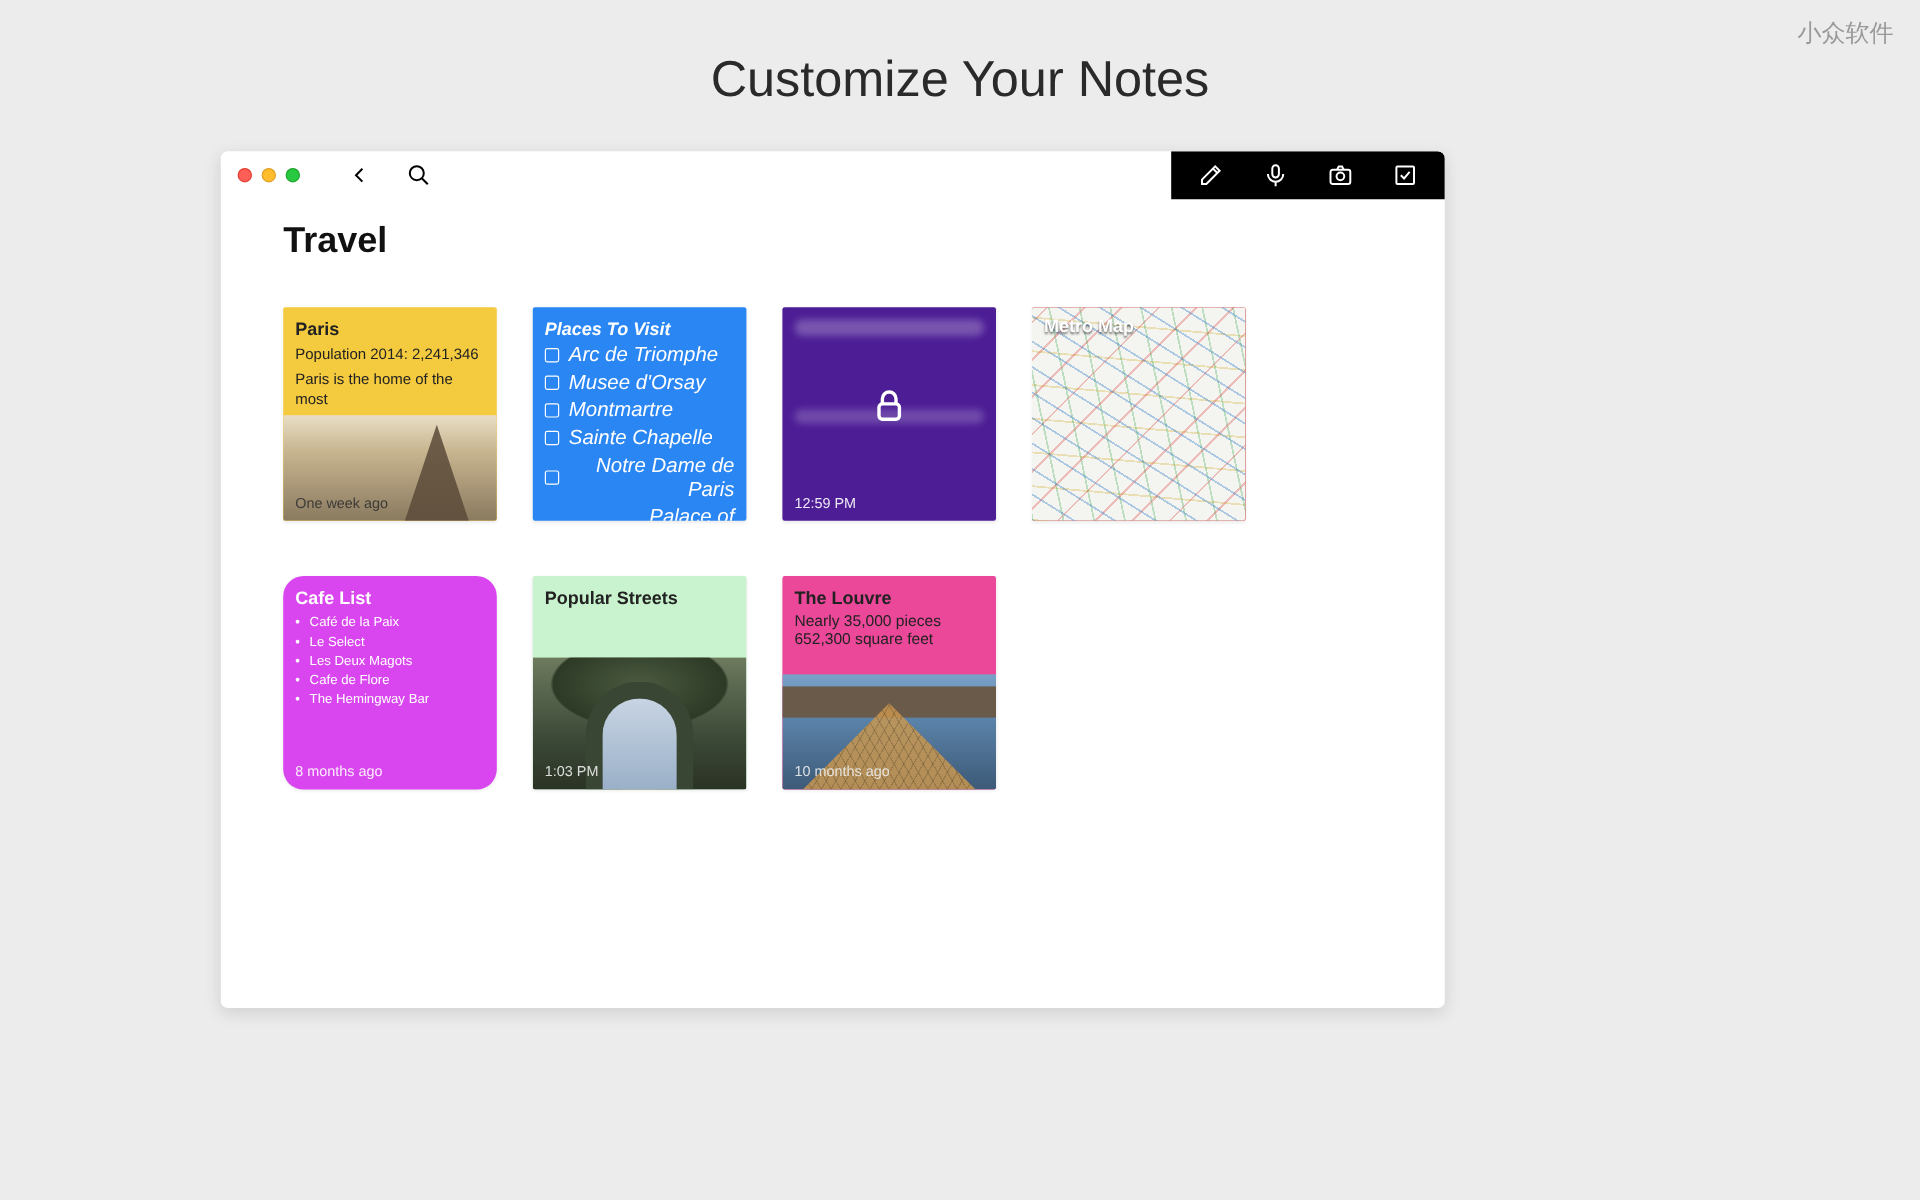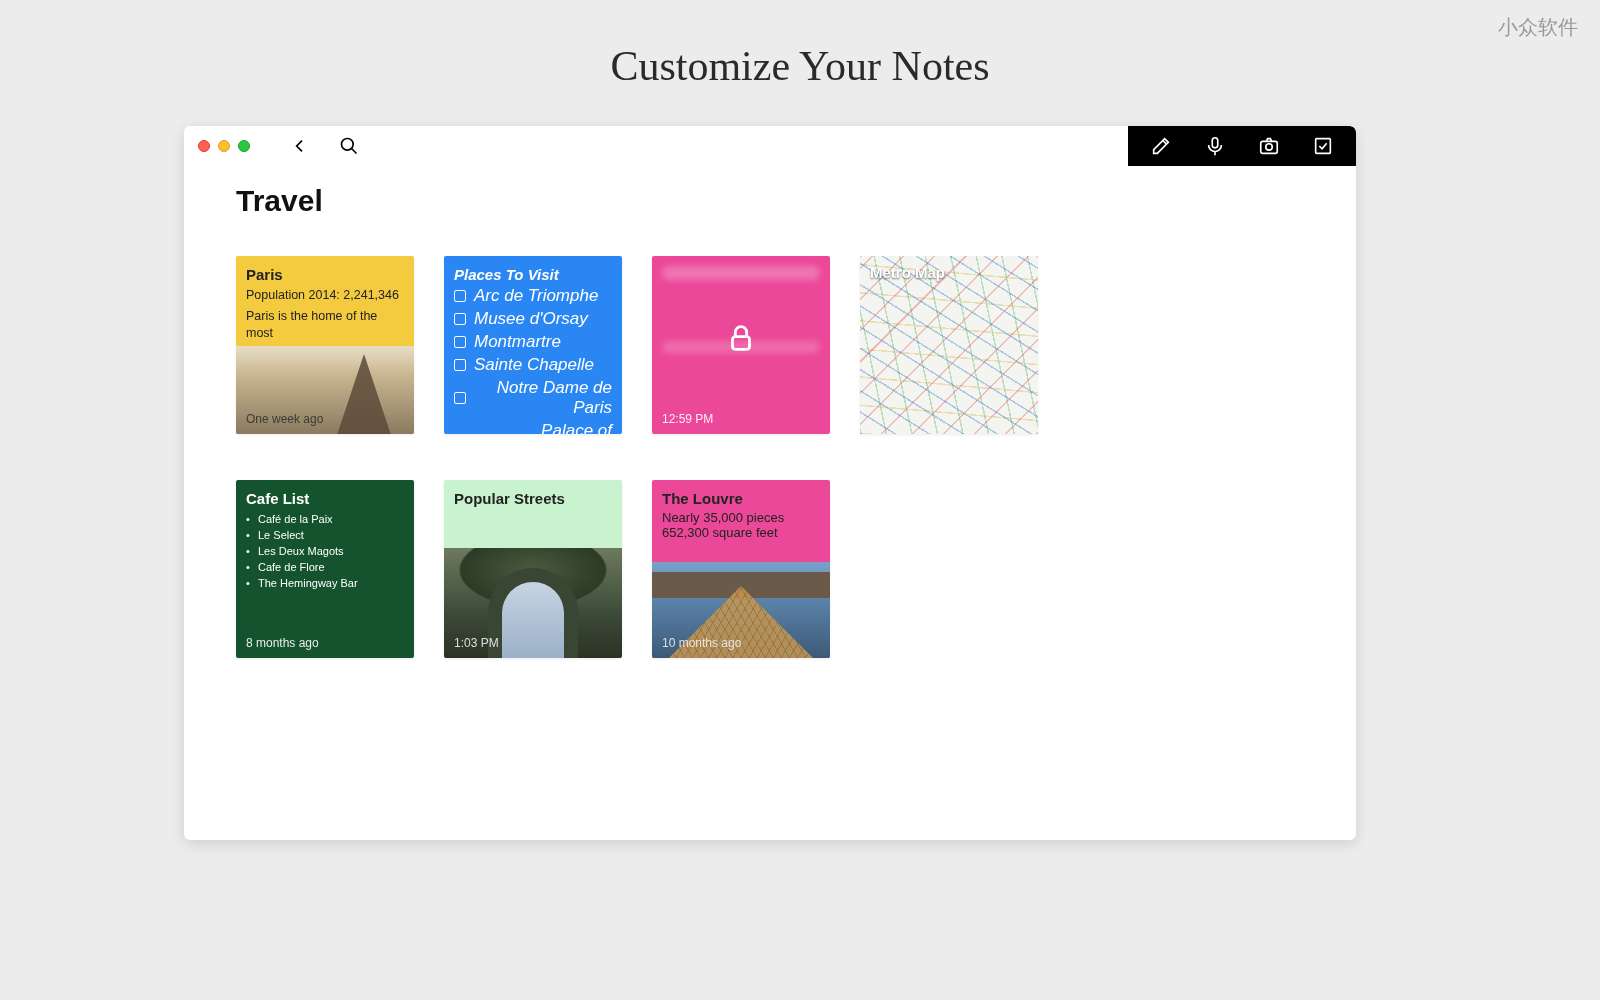--- a/index.html
+++ b/index.html
@@ -17,27 +17,26 @@
   right: 22px;
   color: #999;
   font-size: 20px;
 }
 .page-title {
   text-align: center;
   font-size: 42px;
   font-weight: 400;
   color: #2a2a2a;
   margin-top: 42px;
-  font-family: Liberation Serif, serif;
 }
 .window {
   position: absolute;
   left: 184px;
   top: 126px;
-  width: 1172px;
+  width: 1020px;
   height: 714px;
   background: #fff;
   border-radius: 6px;
   box-shadow: 0 4px 14px rgba(0,0,0,0.12);
   overflow: hidden;
 }
 .titlebar {
   height: 40px;
   display: flex;
   align-items: center;
@@ -131,21 +130,21 @@
   border-bottom:84px solid #5a4a38;
   opacity:.85;
 }
 .card-paris .timestamp{ color:#333; }
 
 .card-places { background:#2a86f3; padding:10px 10px;font-style:italic; }
 .check-row{ display:flex;align-items:center;gap:8px;margin:3px 0; font-size:17px;text-align:right;}
 .check-row .box{width:12px;height:12px;border:1.6px solid #fff;border-radius:2px;flex-shrink:0;}
 .card-places .timestamp{ position:static; margin-top:6px; font-size:12px; opacity:.9;}
 
-.card-locked { background:#ec4899; }
+.card-locked { background:#4c1d95; }
 .card-locked .blur-title{
   position:absolute;top:10px;left:10px;right:10px;
   height:14px;border-radius:7px;
   background:rgba(255,255,255,.25);
   filter:blur(3px);
 }
 .card-locked .blur-line{
   position:absolute;top:85px;left:10px;right:10px;
   height:12px;border-radius:6px;
   background:rgba(255,255,255,.2);
@@ -166,21 +165,21 @@
     repeating-linear-gradient(78deg, rgba(60,170,80,.3) 0 1.5px, transparent 1.5px 25px),
     repeating-linear-gradient(5deg, rgba(210,170,40,.3) 0 1.5px, transparent 1.5px 28px),
     #f4f4f0;
 }
 .card-metro .title-overlay{
   position:absolute;top:8px;left:10px;
   color:#fff;font-weight:600;font-size:15px;
   text-shadow:0 1px 2px rgba(0,0,0,.6);
 }
 
-.card-cafe { background:#14532d; padding:10px; }
+.card-cafe { background:#d946ef; padding:10px;border-radius:17px; }
 .card-cafe ul{ list-style:none; margin-top:4px;}
 .card-cafe li{ font-size:11px; padding:2px 0 2px 12px; position:relative;}
 .card-cafe li::before{content:"•";position:absolute;left:0;}
 
 .card-streets { background:#c9f3ce; color:#222;}
 .card-streets .top{ padding:10px 10px 4px 10px;}
 .card-streets .img-zone{
   position:absolute;left:0;right:0;bottom:0;height:110px;
   background:
     radial-gradient(120px 60px at 50% 20%, #4a5a3f 0%, #2d3a26 60%, transparent 62%),

